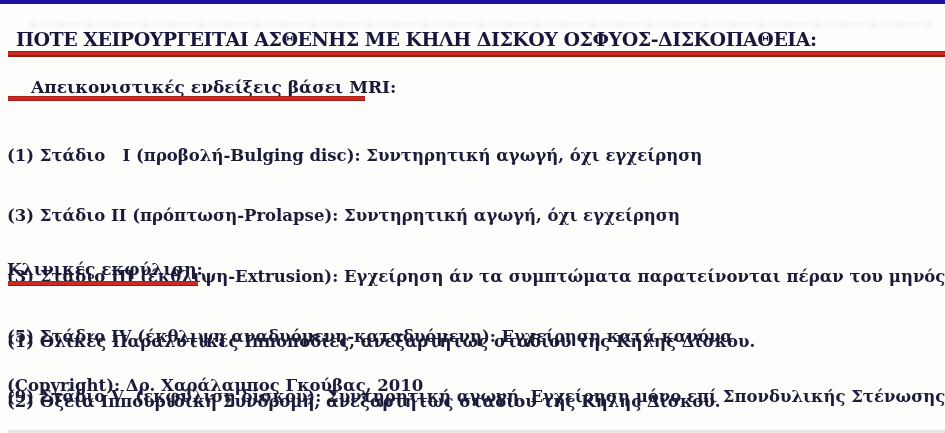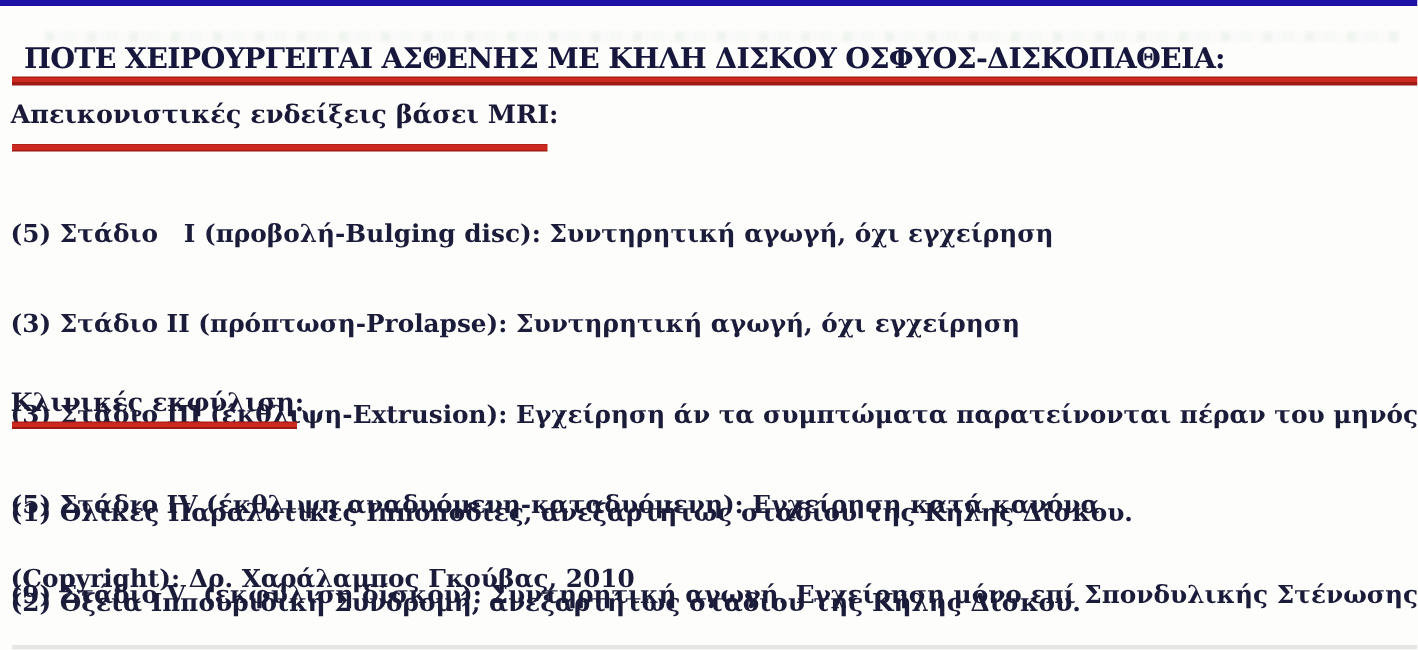--- a/index.html
+++ b/index.html
@@ -41,21 +41,21 @@
   .section-heading {
     left: 7px; right: 0;
     font-size: 17px; line-height: 20px;
     white-space: pre; overflow: hidden;
     color: #1a1a38;
   }
   .heading-rule {
     left: 8px; height: 5px;
     background: linear-gradient(to bottom, #b02018 0 1px, #cc2a20 1px 4px, #9d1b14 4px 5px);
   }
-  .h1-pos { top: 67px; }
+  .h1-pos { top: 77px; margin-left: 24px; }
   .h1-rule-pos { top: 96px; width: 357px; }
   .h2-pos { top: 259px; }
   .h2-rule-pos { top: 281px; width: 190px; }
   .list {
     left: 7px; right: 0;
     font-size: 16.5px;
     white-space: pre; overflow: hidden;
   }
   .mri-list-pos { top: 107px; }
   .mri-list-pos .line { line-height: 22.3px; }
@@ -80,21 +80,21 @@
 <div class="abs top-bar"></div>
 <div class="abs ghost-strip"></div>
 
 <div class="abs doc-title">ΠΟΤΕ ΧΕΙΡΟΥΡΓΕΙΤΑΙ ΑΣΘΕΝΗΣ ΜΕ ΚΗΛΗ ΔΙΣΚΟΥ ΟΣΦΥΟΣ-ΔΙΣΚΟΠΑΘΕΙΑ:</div>
 <div class="abs title-rule"></div>
 
 <div class="abs section-heading h1-pos">Απεικονιστικές ενδείξεις βάσει MRI:</div>
 <div class="abs heading-rule h1-rule-pos"></div>
 
 <div class="abs list mri-list-pos">
-  <div class="line">(5) Στάδιο   I (προβολή-Bulging disc): Συντηρητική αγωγή, όχι εγχείρηση</div>
+  <div class="line">(1) Στάδιο   I (προβολή-Bulging disc): Συντηρητική αγωγή, όχι εγχείρηση</div>
   <div class="line">(3) Στάδιο II (πρόπτωση-Prolapse): Συντηρητική αγωγή, όχι εγχείρηση</div>
   <div class="line">(3) Στάδιο III (έκθλιψη-Extrusion): Εγχείρηση άν τα συμπτώματα παρατείνονται πέραν του μηνός</div>
   <div class="line">(5) Στάδιο IV (έκθλιψη αναδυόμενη-καταδυόμενη): Εγχείρηση κατά κανόνα</div>
   <div class="line">(9) Στάδιο V  (εκφύλιση δίσκου): Συντηρητική αγωγή. Εγχείρηση μόνο επί Σπονδυλικής Στένωσης</div>
   
 </div>
 
 <div class="abs section-heading h2-pos">Κλινικές εκφύλιση:</div>
 <div class="abs heading-rule h2-rule-pos"></div>
 

